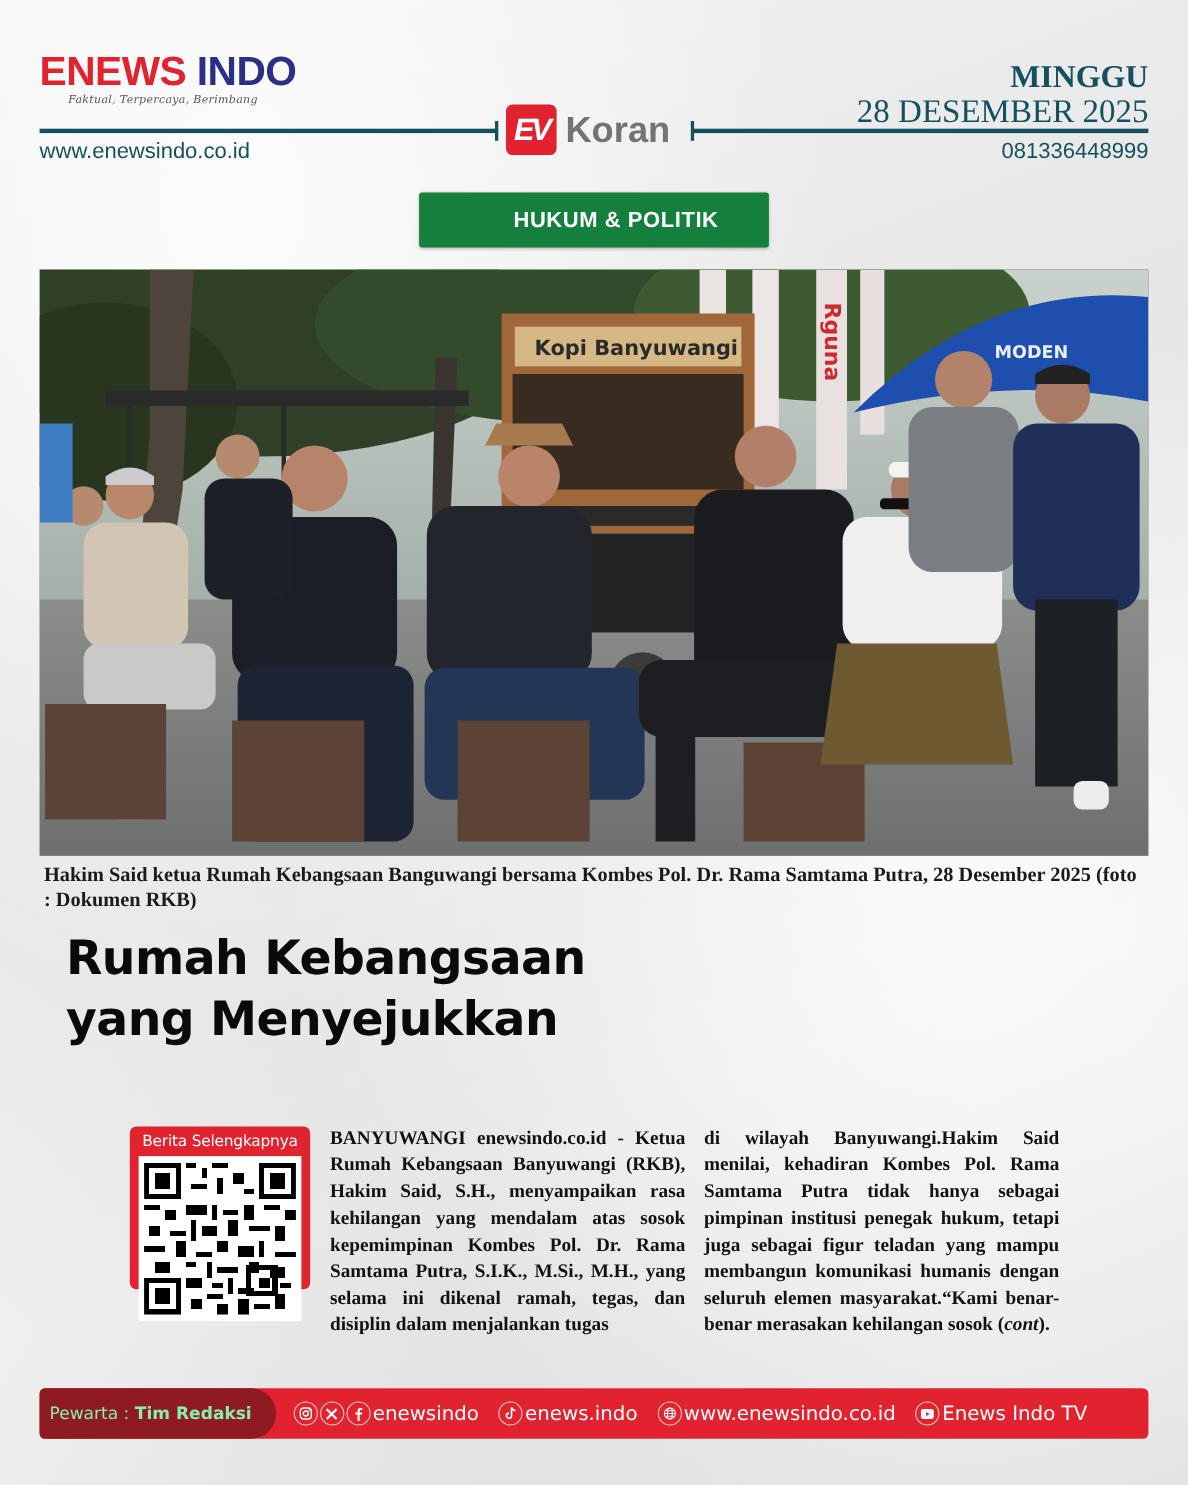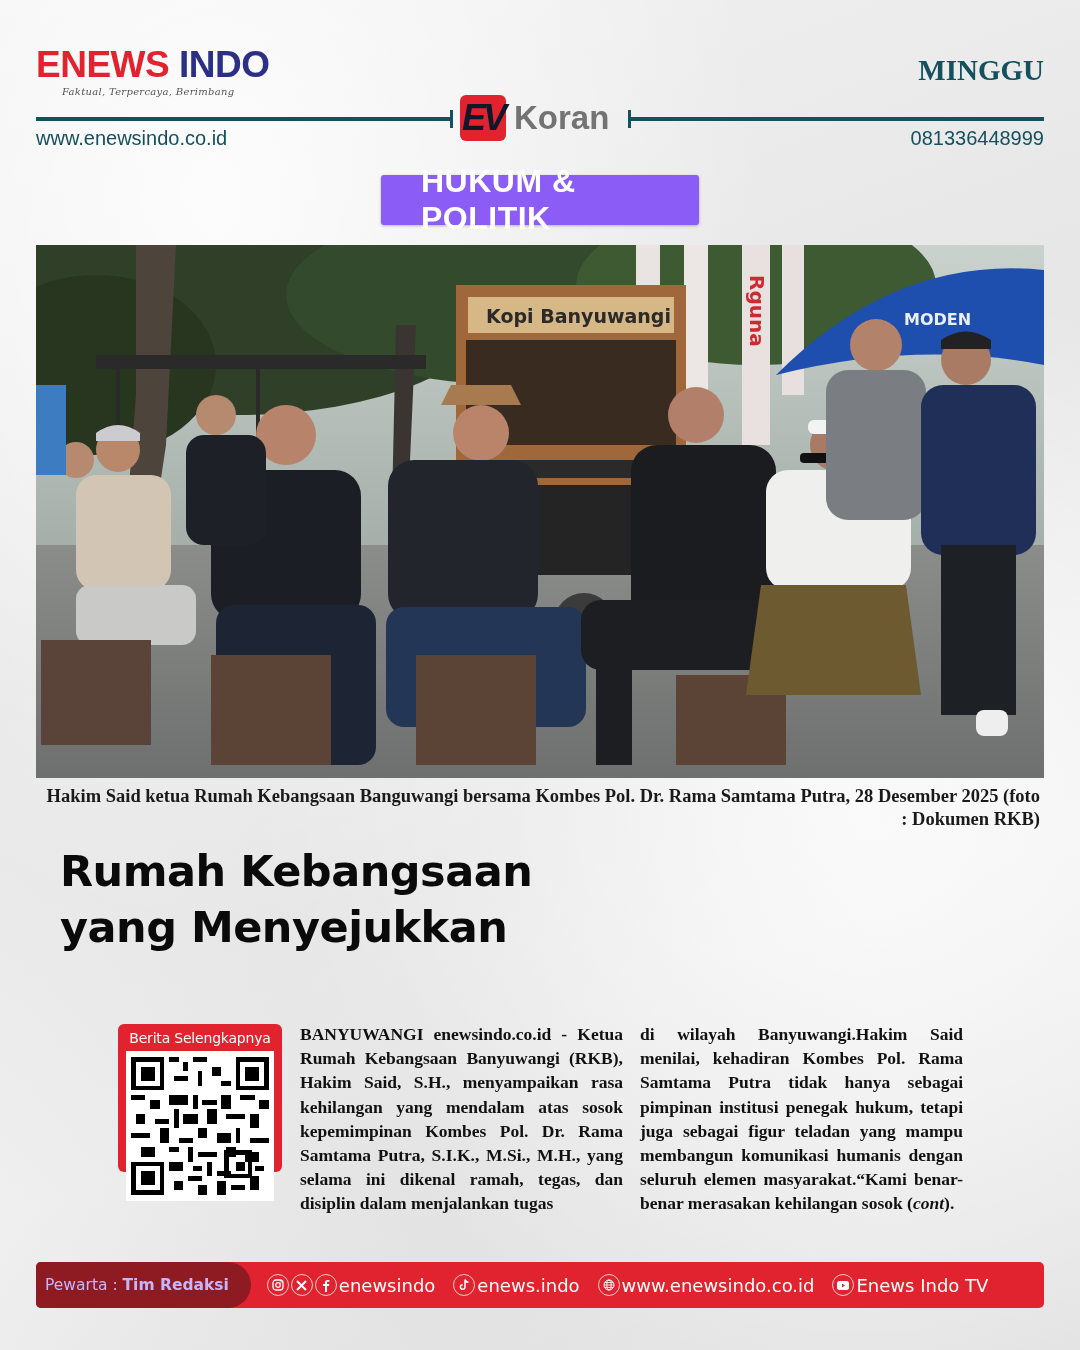--- a/index.html
+++ b/index.html
@@ -26,70 +26,71 @@
   .date-block { position: absolute; right: 36px; top: 56px; text-align: right; font-family: "Liberation Serif", serif; color: #14505e; line-height: 1; }
   .date-day { font-size: 29px; font-weight: 700; }
   .date-full { font-size: 30px; margin-top: 2px; }
 
   .rule { position: absolute; top: 117px; height: 4px; background: #14505e; }
   .rule.left { left: 36px; width: 416px; }
   .rule.right { left: 630px; width: 414px; }
   .rule-cap { position: absolute; top: 110px; width: 3px; height: 18px; background: #14505e; }
 
   .koran { position: absolute; left: 460px; top: 95px; display: flex; align-items: center; gap: 8px; }
-  .ev-logo { width: 46px; height: 46px; background: #e0232e; border-radius: 6px; display: flex; align-items: center; justify-content: center; color: #0f172a; font-weight: 700; font-size: 36px; font-family: "Liberation Sans", sans-serif; letter-spacing: -3px; font-style: italic; }
+  .ev-logo { width: 46px; height: 46px; background: #e0232e; border-radius: 6px; display: flex; align-items: center; justify-content: center; color: #ffffff; font-weight: 700; font-size: 28px; font-family: "Liberation Sans", sans-serif; letter-spacing: -3px; font-style: italic; }
   .koran-label { font-family: "Liberation Sans", sans-serif; font-weight: 700; font-size: 33px; color: #737373; }
 
   .website { position: absolute; left: 36px; top: 127px; font-size: 20px; color: #14505e; font-family: "Liberation Sans", sans-serif; }
   .phone { position: absolute; right: 36px; top: 127px; font-size: 20px; color: #14505e; font-family: "Liberation Sans", sans-serif; }
 
   
-  .category { position: absolute; left: 381px; top: 175px; width: 318px; height: 50px; background: #8b5cf6; border-radius: 3px; display: flex; align-items: center; justify-content: center; color: #fff; font-weight: 700; font-size: 32px; letter-spacing: 0.5px; box-shadow: 0 1px 3px rgba(0,0,0,0.25); padding-left: 40px; }
+  .category { position: absolute; left: 381px; top: 175px; width: 318px; height: 50px; background: #15803d; border-radius: 3px; display: flex; align-items: center; justify-content: center; color: #fff; font-weight: 700; font-size: 20px; letter-spacing: 0.5px; box-shadow: 0 1px 3px rgba(0,0,0,0.25); padding-left: 40px; }
 
   
   .photo { position: absolute; left: 36px; top: 245px; width: 1008px; height: 533px; overflow: hidden; background: #6f7570; }
   .photo svg { display: block; }
 
-  .caption { position: absolute; left: 40px; top: 785px; width: 1000px; text-align: right; font-family: "Liberation Serif", serif; font-weight: 700; font-size: 18.5px; line-height: 23px; color: #1a1a1a; }
+  .caption { position: absolute; left: 40px; top: 785px; width: 1000px; text-align: left; font-family: "Liberation Serif", serif; font-weight: 700; font-size: 18.5px; line-height: 23px; color: #1a1a1a; }
 
   
   .headline { position: absolute; left: 60px; top: 843px; width: 960px; text-align: left; font-family: "DejaVu Sans", sans-serif; font-weight: 700; font-size: 43px; line-height: 56px; color: #0a0a0a; letter-spacing: -0.5px; }
 
   
   .qr-card { position: absolute; left: 118px; top: 1024px; width: 164px; height: 148px; background: #e0232e; border-radius: 6px; padding: 6px 8px 8px 8px; }
   .qr-label { color: #fff; font-size: 14px; text-align: center; font-family: "DejaVu Sans", sans-serif; margin-bottom: 5px; letter-spacing: -0.2px; }
   .qr-box { background: #fff; width: 148px; height: 150px; display: flex; align-items: center; justify-content: center; }
 
   
   .col { position: absolute; top: 1022px; font-family: "Liberation Serif", serif; font-weight: 700; font-size: 17.5px; line-height: 24.2px; text-align: justify; text-align-last: left; color: #111; }
   .col.one { left: 300px; width: 323px; }
   .col.two { left: 640px; width: 323px; }
 
   
   .footer { position: absolute; left: 36px; top: 1262px; width: 1008px; height: 46px; background: #e0232e; border-radius: 5px; display: flex; align-items: center; }
-  .footer-author { height: 46px; background: #8e1b22; border-radius: 5px 24px 24px 5px; padding: 0 22px 0 9px; display: flex; align-items: center; color: #c4b5fd; font-size: 15.5px; font-family: "DejaVu Sans", sans-serif; white-space: nowrap; }
+  .footer-author { height: 46px; background: #8e1b22; border-radius: 5px 24px 24px 5px; padding: 0 22px 0 9px; display: flex; align-items: center; color: #86efac; font-size: 15.5px; font-family: "DejaVu Sans", sans-serif; white-space: nowrap; }
   .footer-author b { font-weight: 700; }
   .socials { display: flex; align-items: center; color: #fff; font-family: "DejaVu Sans", sans-serif; font-size: 18px; margin-left: 16px; white-space: nowrap; }
   .soc-group { display: flex; align-items: center; margin-right: 18px; }
   .ico { width: 22px; height: 22px; border: 1px solid rgba(255,255,255,0.75); border-radius: 50%; display: inline-flex; align-items: center; justify-content: center; font-size: 12px; font-weight: 700; margin-right: 2px; color: #fff; }
   .ico svg { display: block; }
 </style>
 </head>
 <body>
 
 <div class="brand">
   <div class="brand-title">
     <span class="brand-red">ENEWS</span>
     <span class="brand-blue">INDO</span>
   </div>
   <div class="brand-tagline">Faktual, Terpercaya, Berimbang</div>
 </div>
 
 <div class="date-block">
   <div class="date-day">MINGGU</div>
+  <div class="date-full">28 DESEMBER 2025</div>
 </div>
 
 <div class="rule left"></div>
 <div class="rule-cap" style="left:450px"></div>
 <div class="rule right"></div>
 <div class="rule-cap" style="left:628px"></div>
 
 <div class="koran">
   <div class="ev-logo">EV</div>
   <div class="koran-label">Koran</div>

